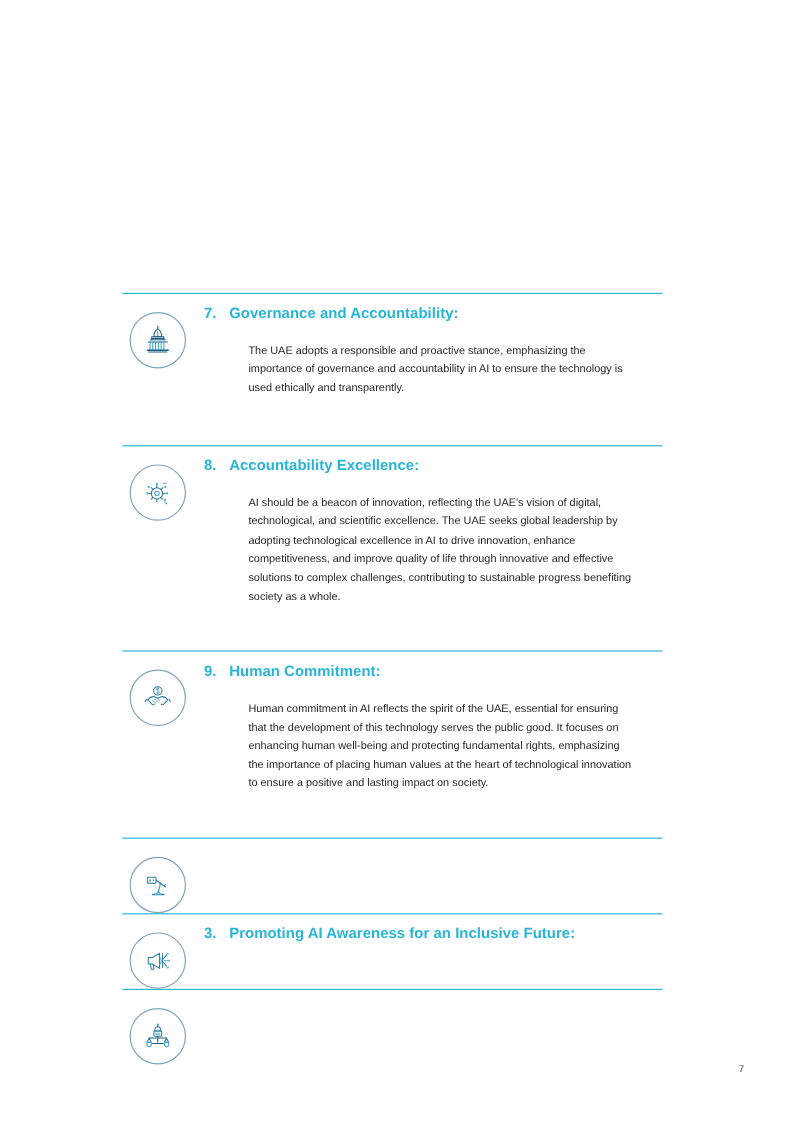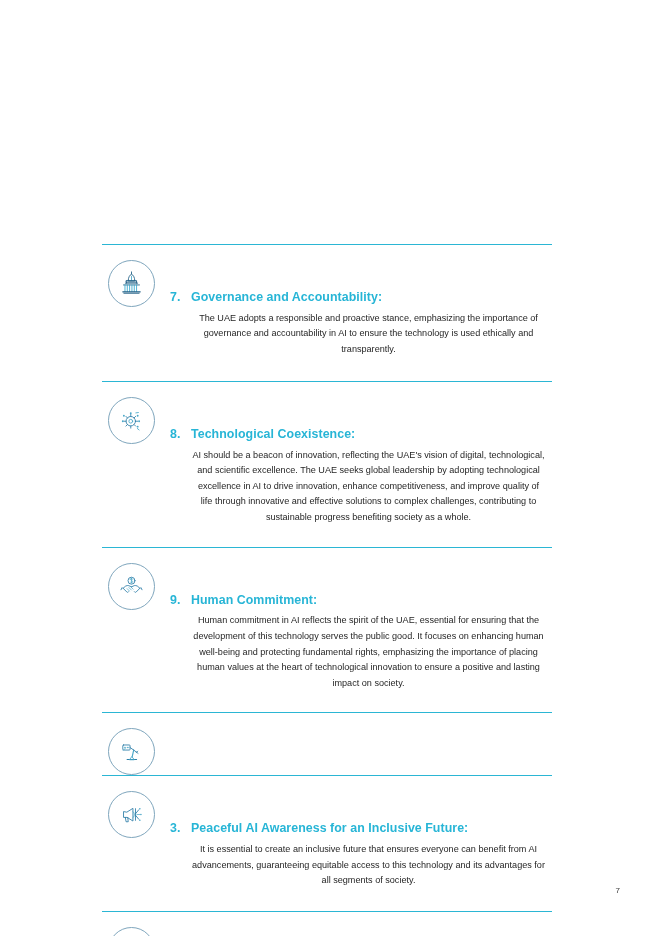--- a/index.html
+++ b/index.html
@@ -82,30 +82,29 @@
   }
 
   .heading .num {
     flex: 0 0 21px;
     width: 21px;
     text-align: left;
   }
 
   .heading .ttl {
     flex: 1 1 auto;
-    margin-top: 36px;
   }
 
   .para {
     color: #262626;
     font-size: 9.1px;
     line-height: 15.6px;
-    margin: 0;
+    margin: 16px;
     padding-left: 21px;
-    text-align: center;
+    text-align: left;
   }
 
   .spacer-7  { height: 23px; }
   .spacer-8  { height: 21px; }
   .spacer-9  { height: 21px; }
   .spacer-10 { height: 22px; }
   .spacer-11 { height: 22px; }
   .spacer-12 { height: 20px; }
 
   .page-number {
@@ -169,21 +168,21 @@
             <circle cx="28.5" cy="28.5" r="1.3" fill="#4aa8c9" stroke="none"></circle>
             <circle cx="9.5" cy="13.5" r="1.3" fill="#4aa8c9" stroke="none"></circle>
             <circle cx="8" cy="21" r="1.3" fill="#4aa8c9" stroke="none"></circle>
             <path d="M26 9.5 L29.5 9 M28 31 L30.5 33" stroke="#4aa8c9"></path>
           </svg>
         </div>
       </div>
       <div class="body-col">
         <div class="heading">
           <span class="num">8.</span>
-          <span class="ttl">Technological Coexistence:</span>
+          <span class="ttl">Accountability Excellence:</span>
         </div>
         <p class="para">AI should be a beacon of innovation, reflecting the UAE's vision of digital, technological, and scientific excellence. The UAE seeks global leadership by adopting technological excellence in AI to drive innovation, enhance competitiveness, and improve quality of life through innovative and effective solutions to complex challenges, contributing to sustainable progress benefiting society as a whole.</p>
         <div class="spacer-8"></div>
       </div>
     </div>
 
     <div class="principle">
       <div class="icon-wrap">
         <div class="icon-circle">
           <svg viewBox="0 0 40 40" xmlns="http://www.w3.org/2000/svg" fill="none" stroke="#2f7fa8" stroke-width="1.2" stroke-linecap="round" stroke-linejoin="round">
@@ -242,23 +241,22 @@
             <circle cx="31.5" cy="12" r="1.1" fill="#4aa8c9" stroke="none"></circle>
             <circle cx="31.5" cy="28" r="1.1" fill="#4aa8c9" stroke="none"></circle>
             <circle cx="33" cy="20" r="1.1" fill="#4aa8c9" stroke="none"></circle>
             <path d="M27.5 20 L31.5 20" stroke="#4aa8c9" stroke-width="1"></path>
           </svg>
         </div>
       </div>
       <div class="body-col">
         <div class="heading">
           <span class="num">3.</span>
-          <span class="ttl">Peaceful AI Awareness for an Inclusive Future:</span>
-        </div>
-        <p class="para">It is essential to create an inclusive future that ensures everyone can benefit from AI advancements, guaranteeing equitable access to this technology and its advantages for all segments of society.</p>
+          <span class="ttl">Promoting AI Awareness for an Inclusive Future:</span>
+        </div>
         <div class="spacer-11"></div>
       </div>
     </div>
 
     <div class="principle">
       <div class="icon-wrap">
         <div class="icon-circle">
           <svg viewBox="0 0 40 40" xmlns="http://www.w3.org/2000/svg" fill="none" stroke="#2f7fa8" stroke-width="1.2" stroke-linecap="round" stroke-linejoin="round">
             <path d="M20 7 L20 9" stroke="#1f5f85"></path>
             <circle cx="20" cy="6.5" r="1.2" fill="#4aa8c9" stroke="none"></circle>

